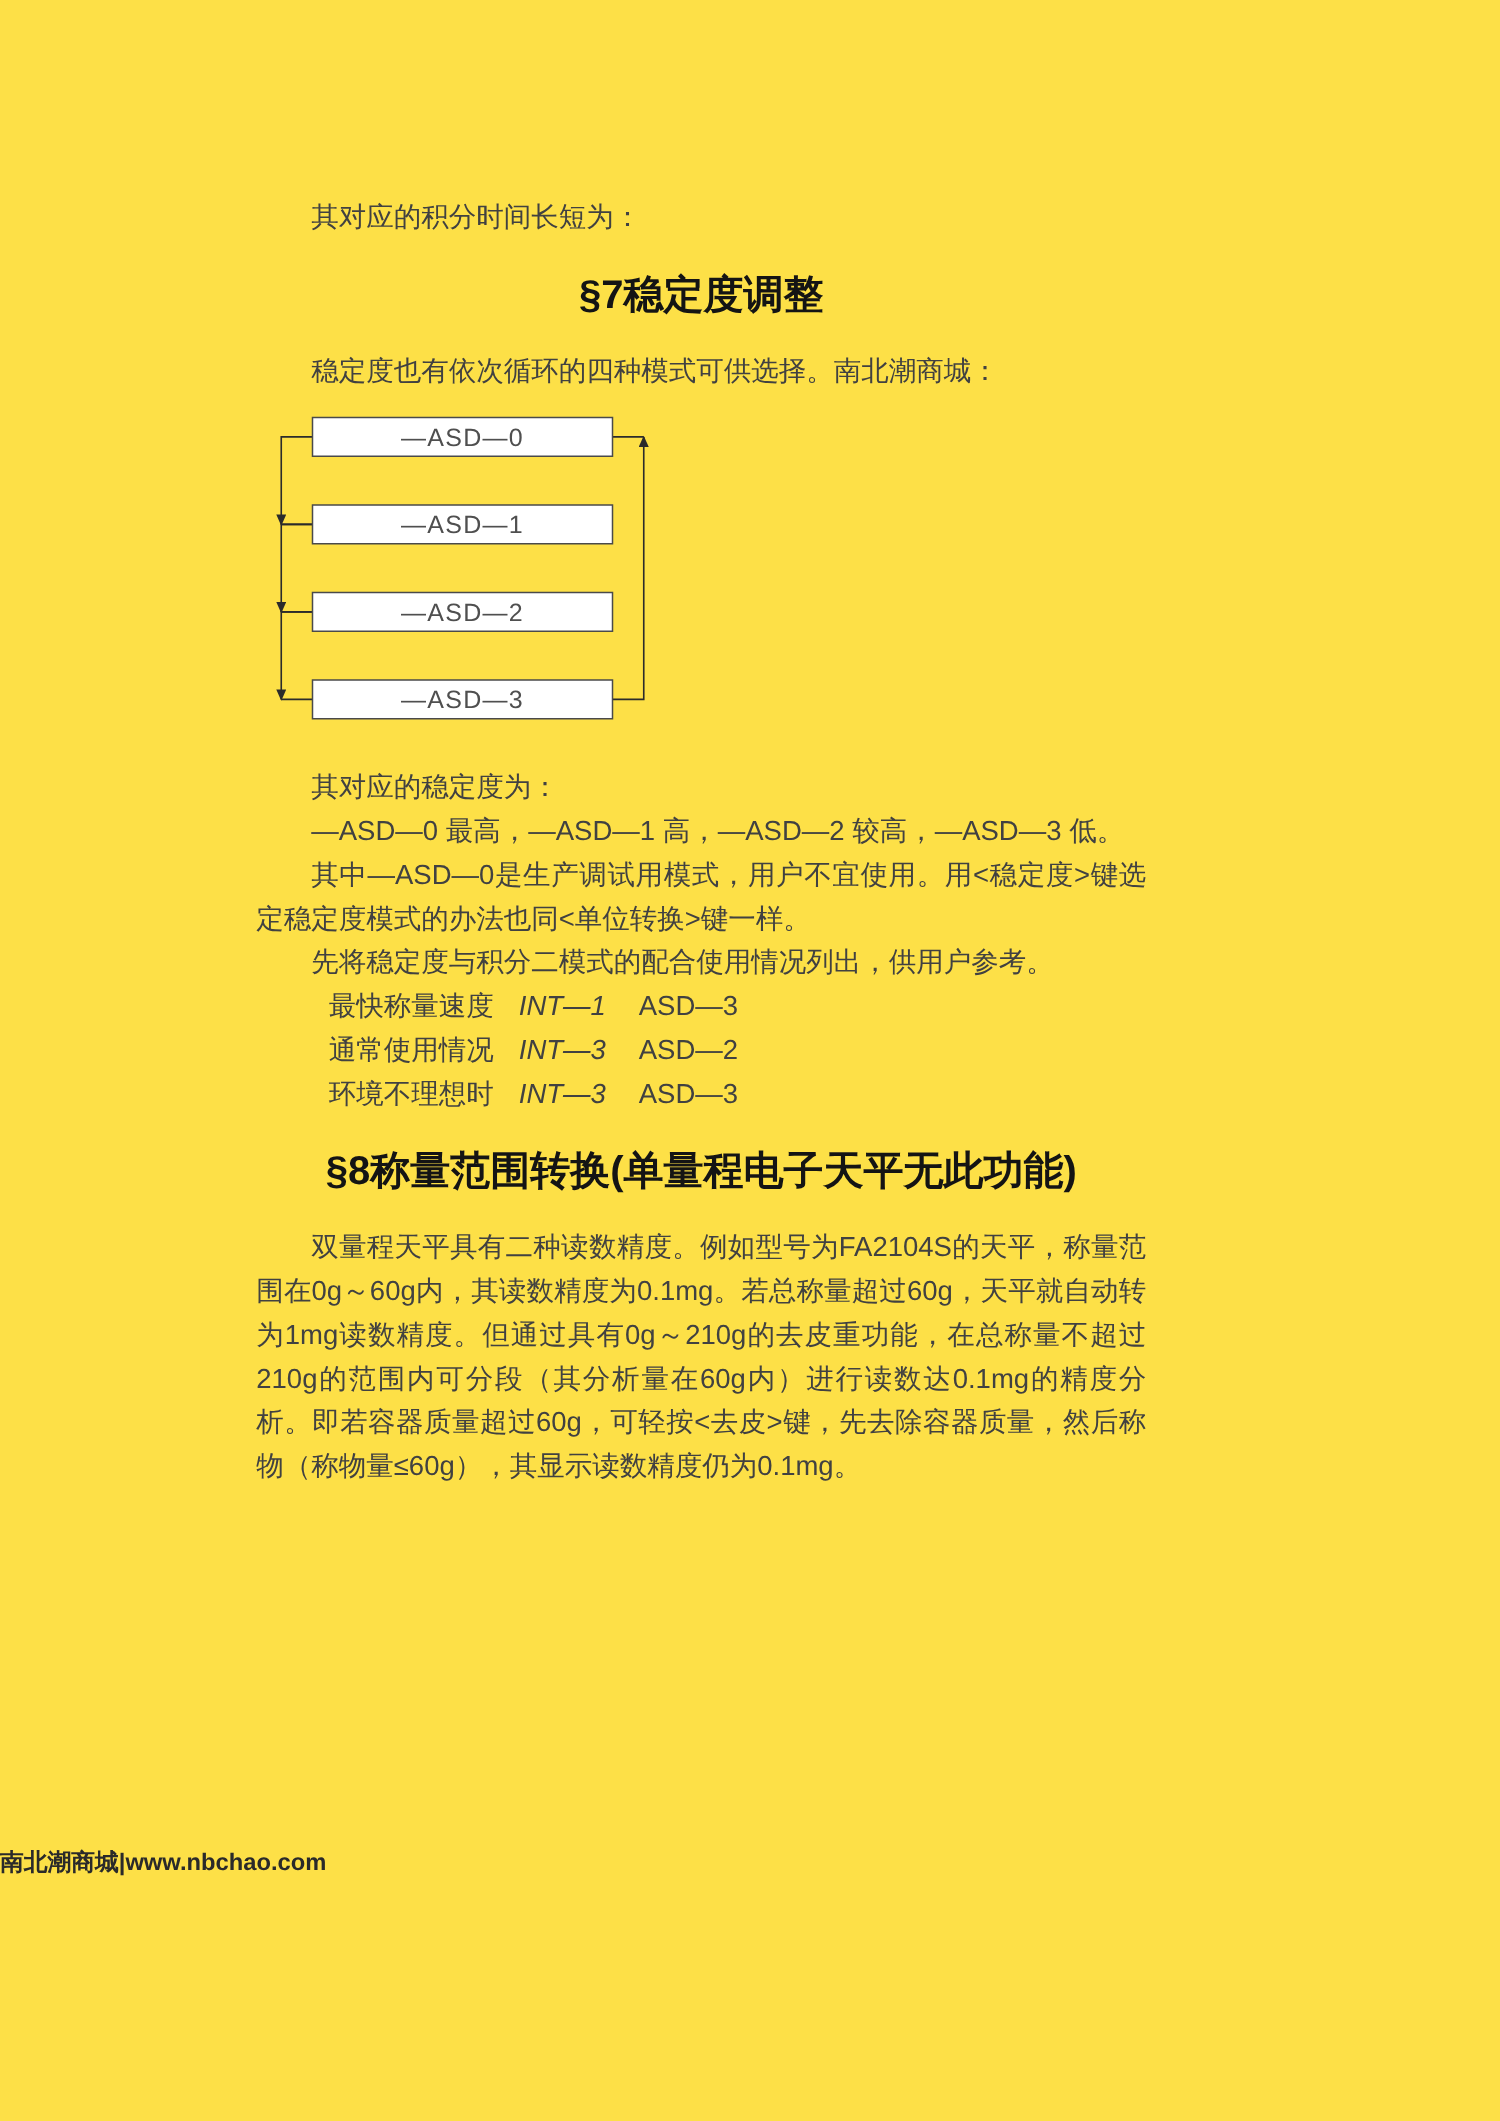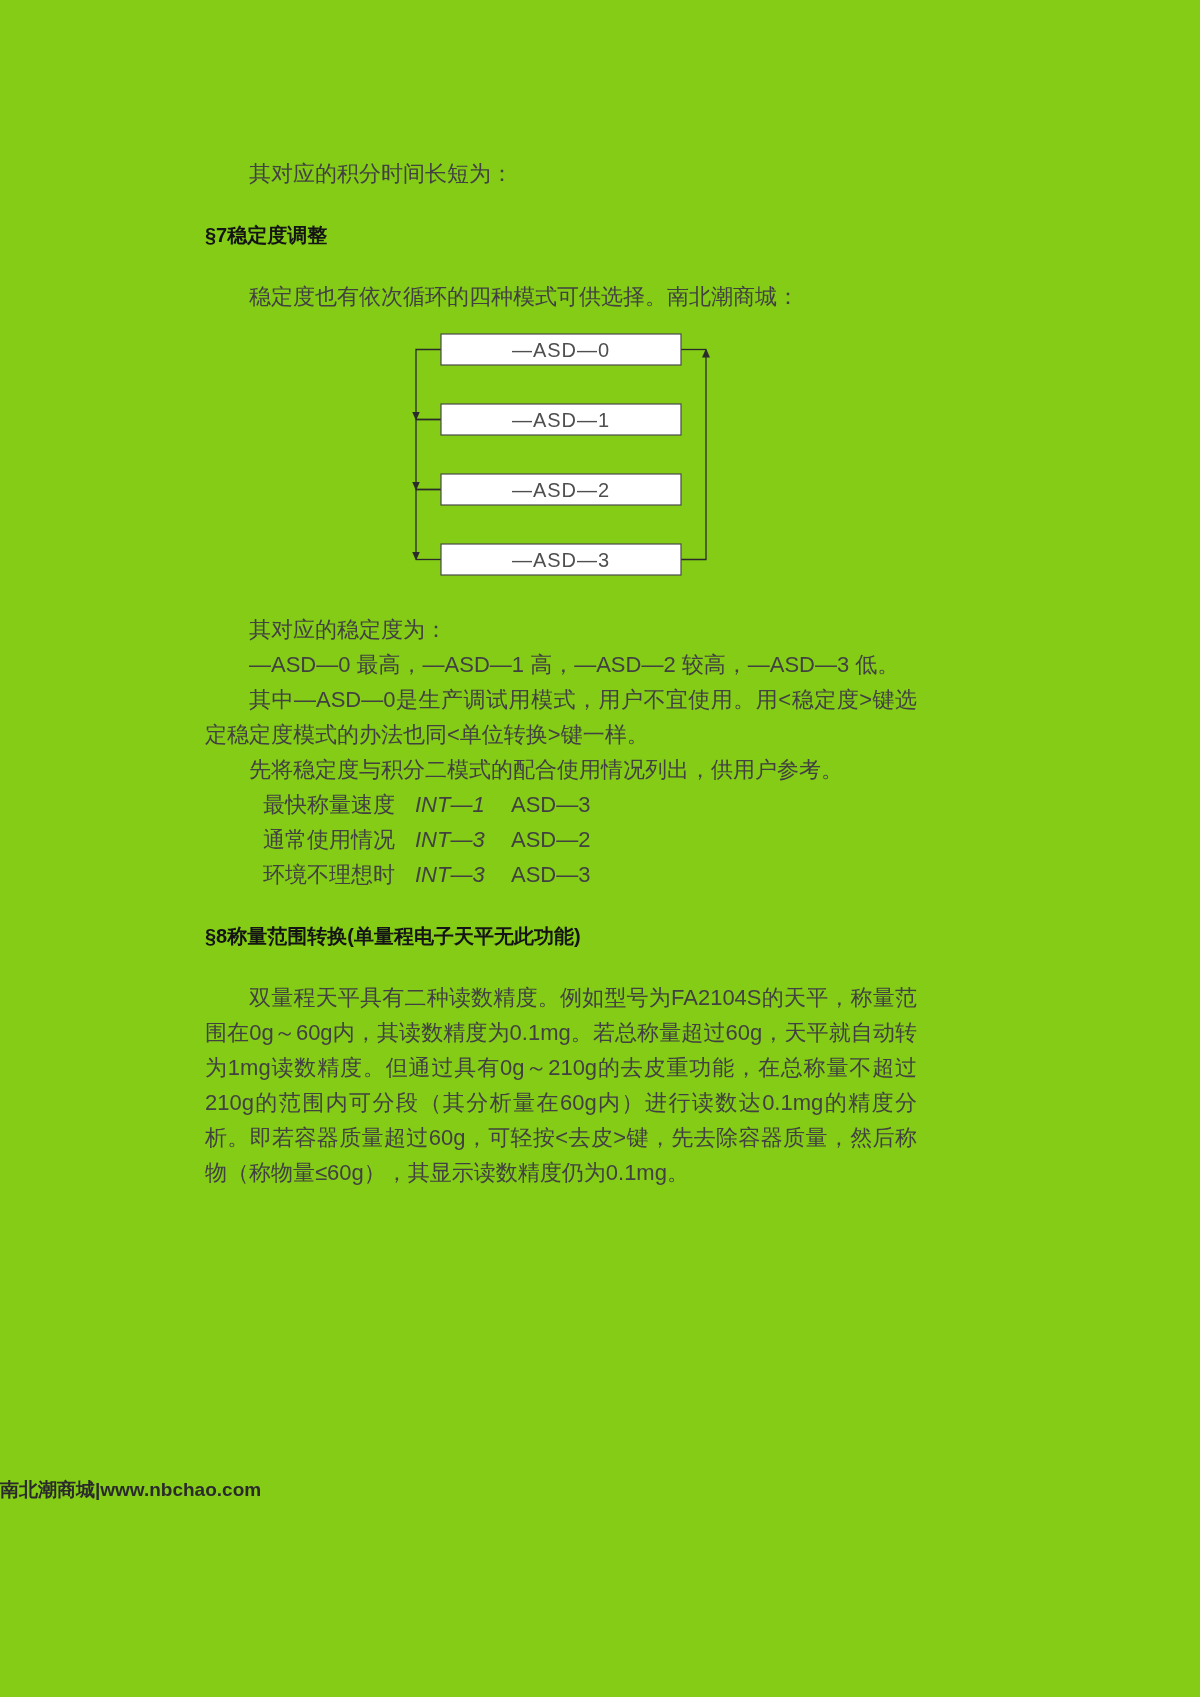--- a/index.html
+++ b/index.html
@@ -1,39 +1,39 @@
 <!DOCTYPE html>
 <html><head>
 <meta charset="utf-8">
 <style>
   * { margin:0; padding:0; box-sizing:border-box; }
   html,body { background:#ffffff; }
   .page {
     position:relative;
     width:1200px; height:1697px;
-    background:#84cc16;
+    background:#fde047;
     font-family:"Liberation Sans","DejaVu Sans",sans-serif;
     overflow:hidden;
   }
   .content {
     position:absolute;
     left:205px; top:156px; width:712px;
     font-size:22px; line-height:35px;
     color:#414141;
     text-align:justify;
   }
   .para { margin:0; }
   .para.indent { text-indent:44px; }
   .heading {
-    font-size:20px; font-weight:bold; color:#141414;
-    line-height:40px;
+    font-size:32px; font-weight:bold; color:#141414;
+    text-align:center; line-height:40px;
     margin:24px 0 24px 0;
     text-indent:0;
   }
-  .diagram { margin:16px 0 20px 0; display:flex; justify-content:center; }
+  .diagram { margin:16px 0 20px 0; display:flex; }
   .conn { stroke:#2b2b2b; stroke-width:1.3; fill:none; }
   .box { fill:#ffffff; stroke:#4a4a4a; stroke-width:1.2; }
   .boxlabel {
     font-size:20px; fill:#4f4f4f; text-anchor:middle; letter-spacing:1px;
     font-family:"Liberation Sans","DejaVu Sans",sans-serif;
   }
   .mode-table { margin-left:44px; }
   .mode-row { display:flex; }
   .mode-label { width:152px;margin-left:14px; }
   .mode-int { width:96px;font-style:italic; }

